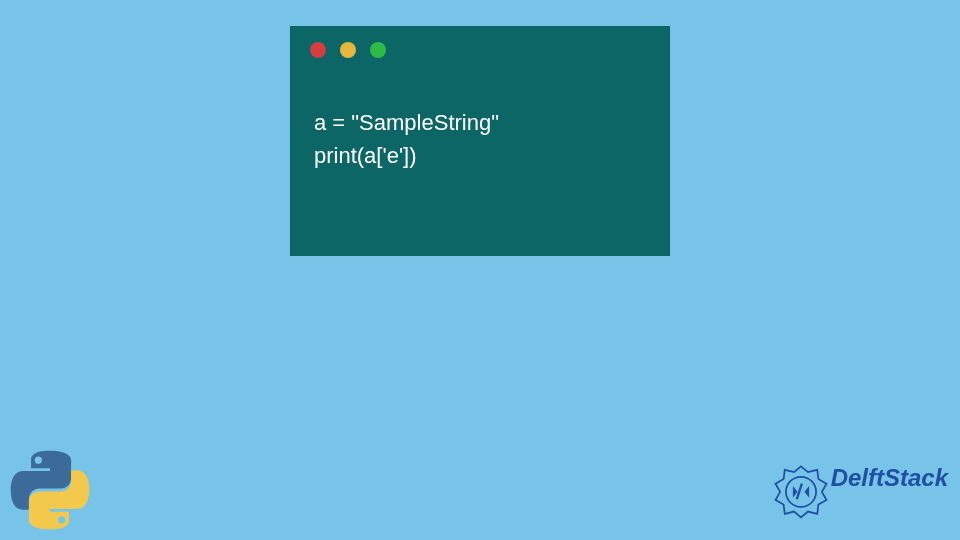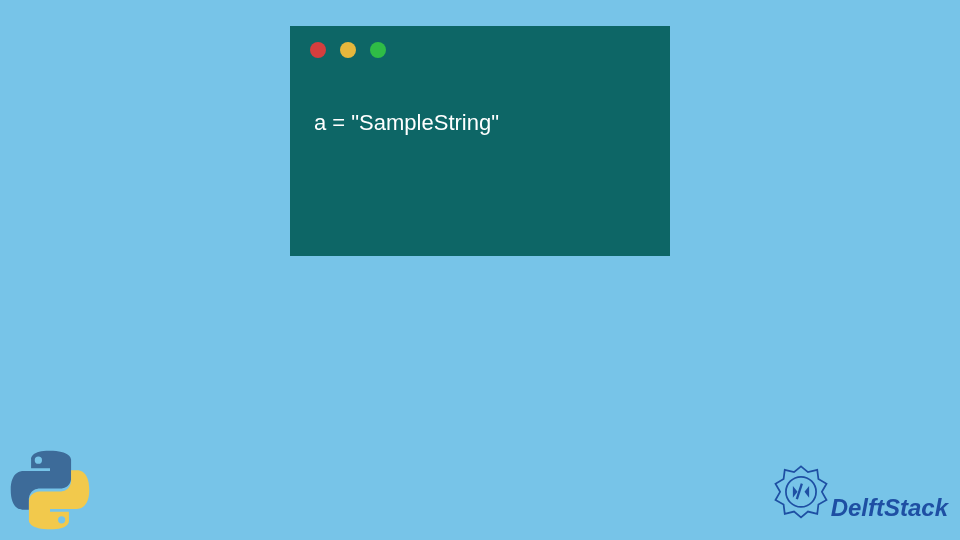--- a/index.html
+++ b/index.html
@@ -47,21 +47,21 @@
     left: 10px;
     bottom: 10px;
     width: 80px;
     height: 80px;
   }
   .delft-logo {
     position: absolute;
     right: 12px;
     bottom: 18px;
     display: flex;
-    align-items: flex-end;
+    align-items: flex-start;
     gap: 1px;
   }
   .delft-text {
     color: #1e4fa3;
     font-size: 24px;
     font-weight: 600;
     font-style: italic;
   }
   .delft-emblem {
     width: 58px;
@@ -72,20 +72,21 @@
 <body>
 
 <div class="code-window">
   <div class="traffic-lights">
     <span class="dot red"></span>
     <span class="dot yellow"></span>
     <span class="dot green"></span>
   </div>
   <div class="code-body">
     <div class="code-line">a = "SampleString"</div>
+    <div class="code-line">print(a['e'])</div>
   </div>
 </div>
 
 <div class="python-logo">
   <svg viewBox="0 0 110 110" width="80" height="80">
     <path fill="#3d6b99" d="M54 1c-27 0-25 12-25 12v12h26v4H19s-18-2-18 26 16 27 16 27h9V69s-1-16 16-16h27s15 0 15-15V14S86 1 54 1zM39 9a5 5 0 1 1 0 10 5 5 0 0 1 0-10z"></path>
     <path fill="#f2c94c" d="M56 109c27 0 25-12 25-12V85H55v-4h36s18 2 18-26-16-27-16-27h-9v13s1 16-16 16H41s-15 0-15 15v24s-2 13 30 13zm15-8a5 5 0 1 1 0-10 5 5 0 0 1 0 10z"></path>
   </svg>
 </div>
 

